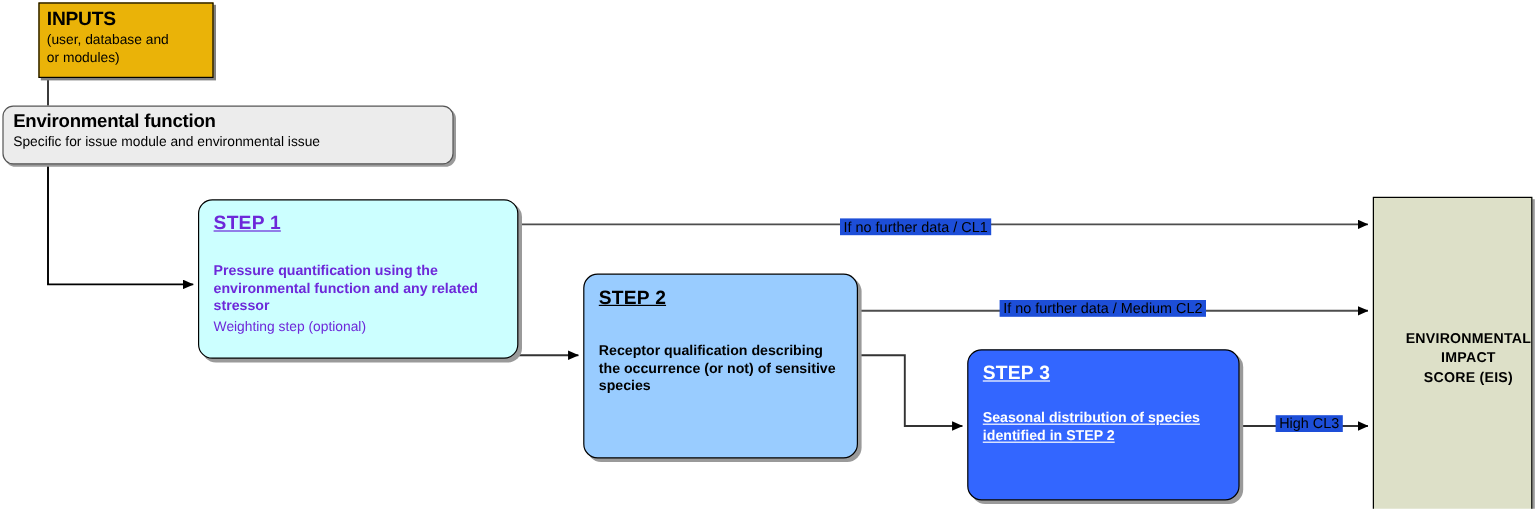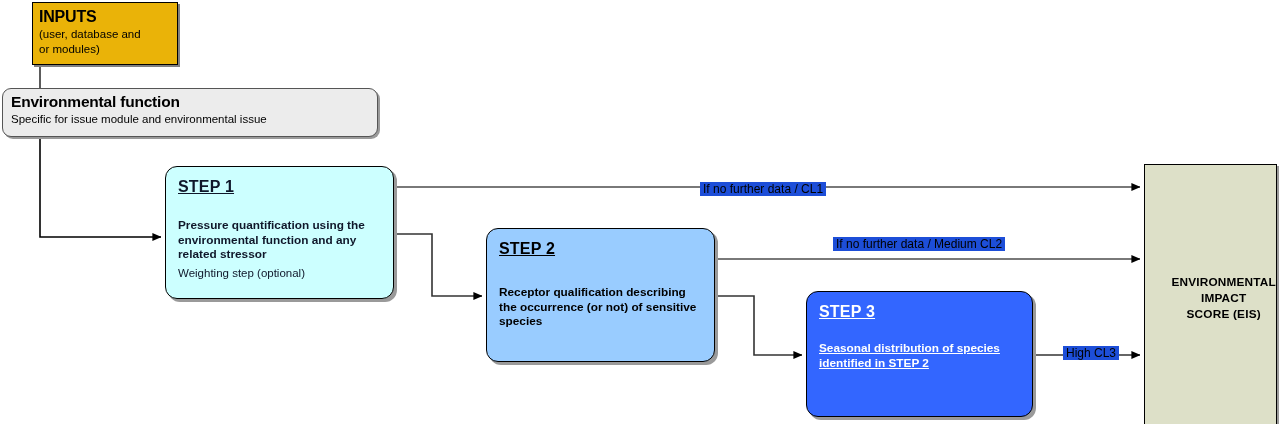--- a/index.html
+++ b/index.html
@@ -94,30 +94,30 @@
     line-height: 14.6px;
   }
   .step-box .step-note {
     font-size: 11.5px;
     font-weight: normal;
     line-height: 14px;
   }
 
   #step1-box {
     left: 165px; top: 166px;
-    width: 229px; height: 133px;
+    width: 267px; height: 133px;
     background: #ccffff;
-    color: #0f172a;
+    color: #6d28d9;
   }
   #step1-box .step-body { margin-top: 22px; }
   #step1-box .step-note { margin-top: 4px; }
 
   #step2-box {
     left: 486px; top: 228px;
-    width: 229px; height: 134px;
+    width: 229px; height: 154px;
     background: #99ccff;
     color: #000000;
   }
   #step2-box .step-body { margin-top: 27px; }
 
   #step3-box {
     left: 806px; top: 291px;
     width: 227px; height: 126px;
     background: #3366ff;
     color: #ffffff;
@@ -149,21 +149,21 @@
     position: absolute;
     font-size: 12px;
     color: #000000;
     background: #1d4ed8;
     padding: 0 3px;
     white-space: nowrap;
     z-index: 3;
     line-height: 14px;
   }
   #label-cl1 { left: 700px; top: 182px; }
-  #label-cl2 { left: 833px; top: 237px; }
+  #label-cl2 { left: 833px; top: 250px; }
   #label-cl3 { left: 1063px; top: 346px; }
 </style>
 </head>
 <body>
 
 <svg id="canvas" viewBox="0 0 1282 424" width="1282" height="424" xmlns="http://www.w3.org/2000/svg">
   <defs>
     <marker id="arrow-dark" markerWidth="9" markerHeight="8" refX="8.6" refY="4" orient="auto" markerUnits="userSpaceOnUse">
       <path d="M0,0 L9,4 L0,8 z" fill="#000000"></path>
     </marker>

